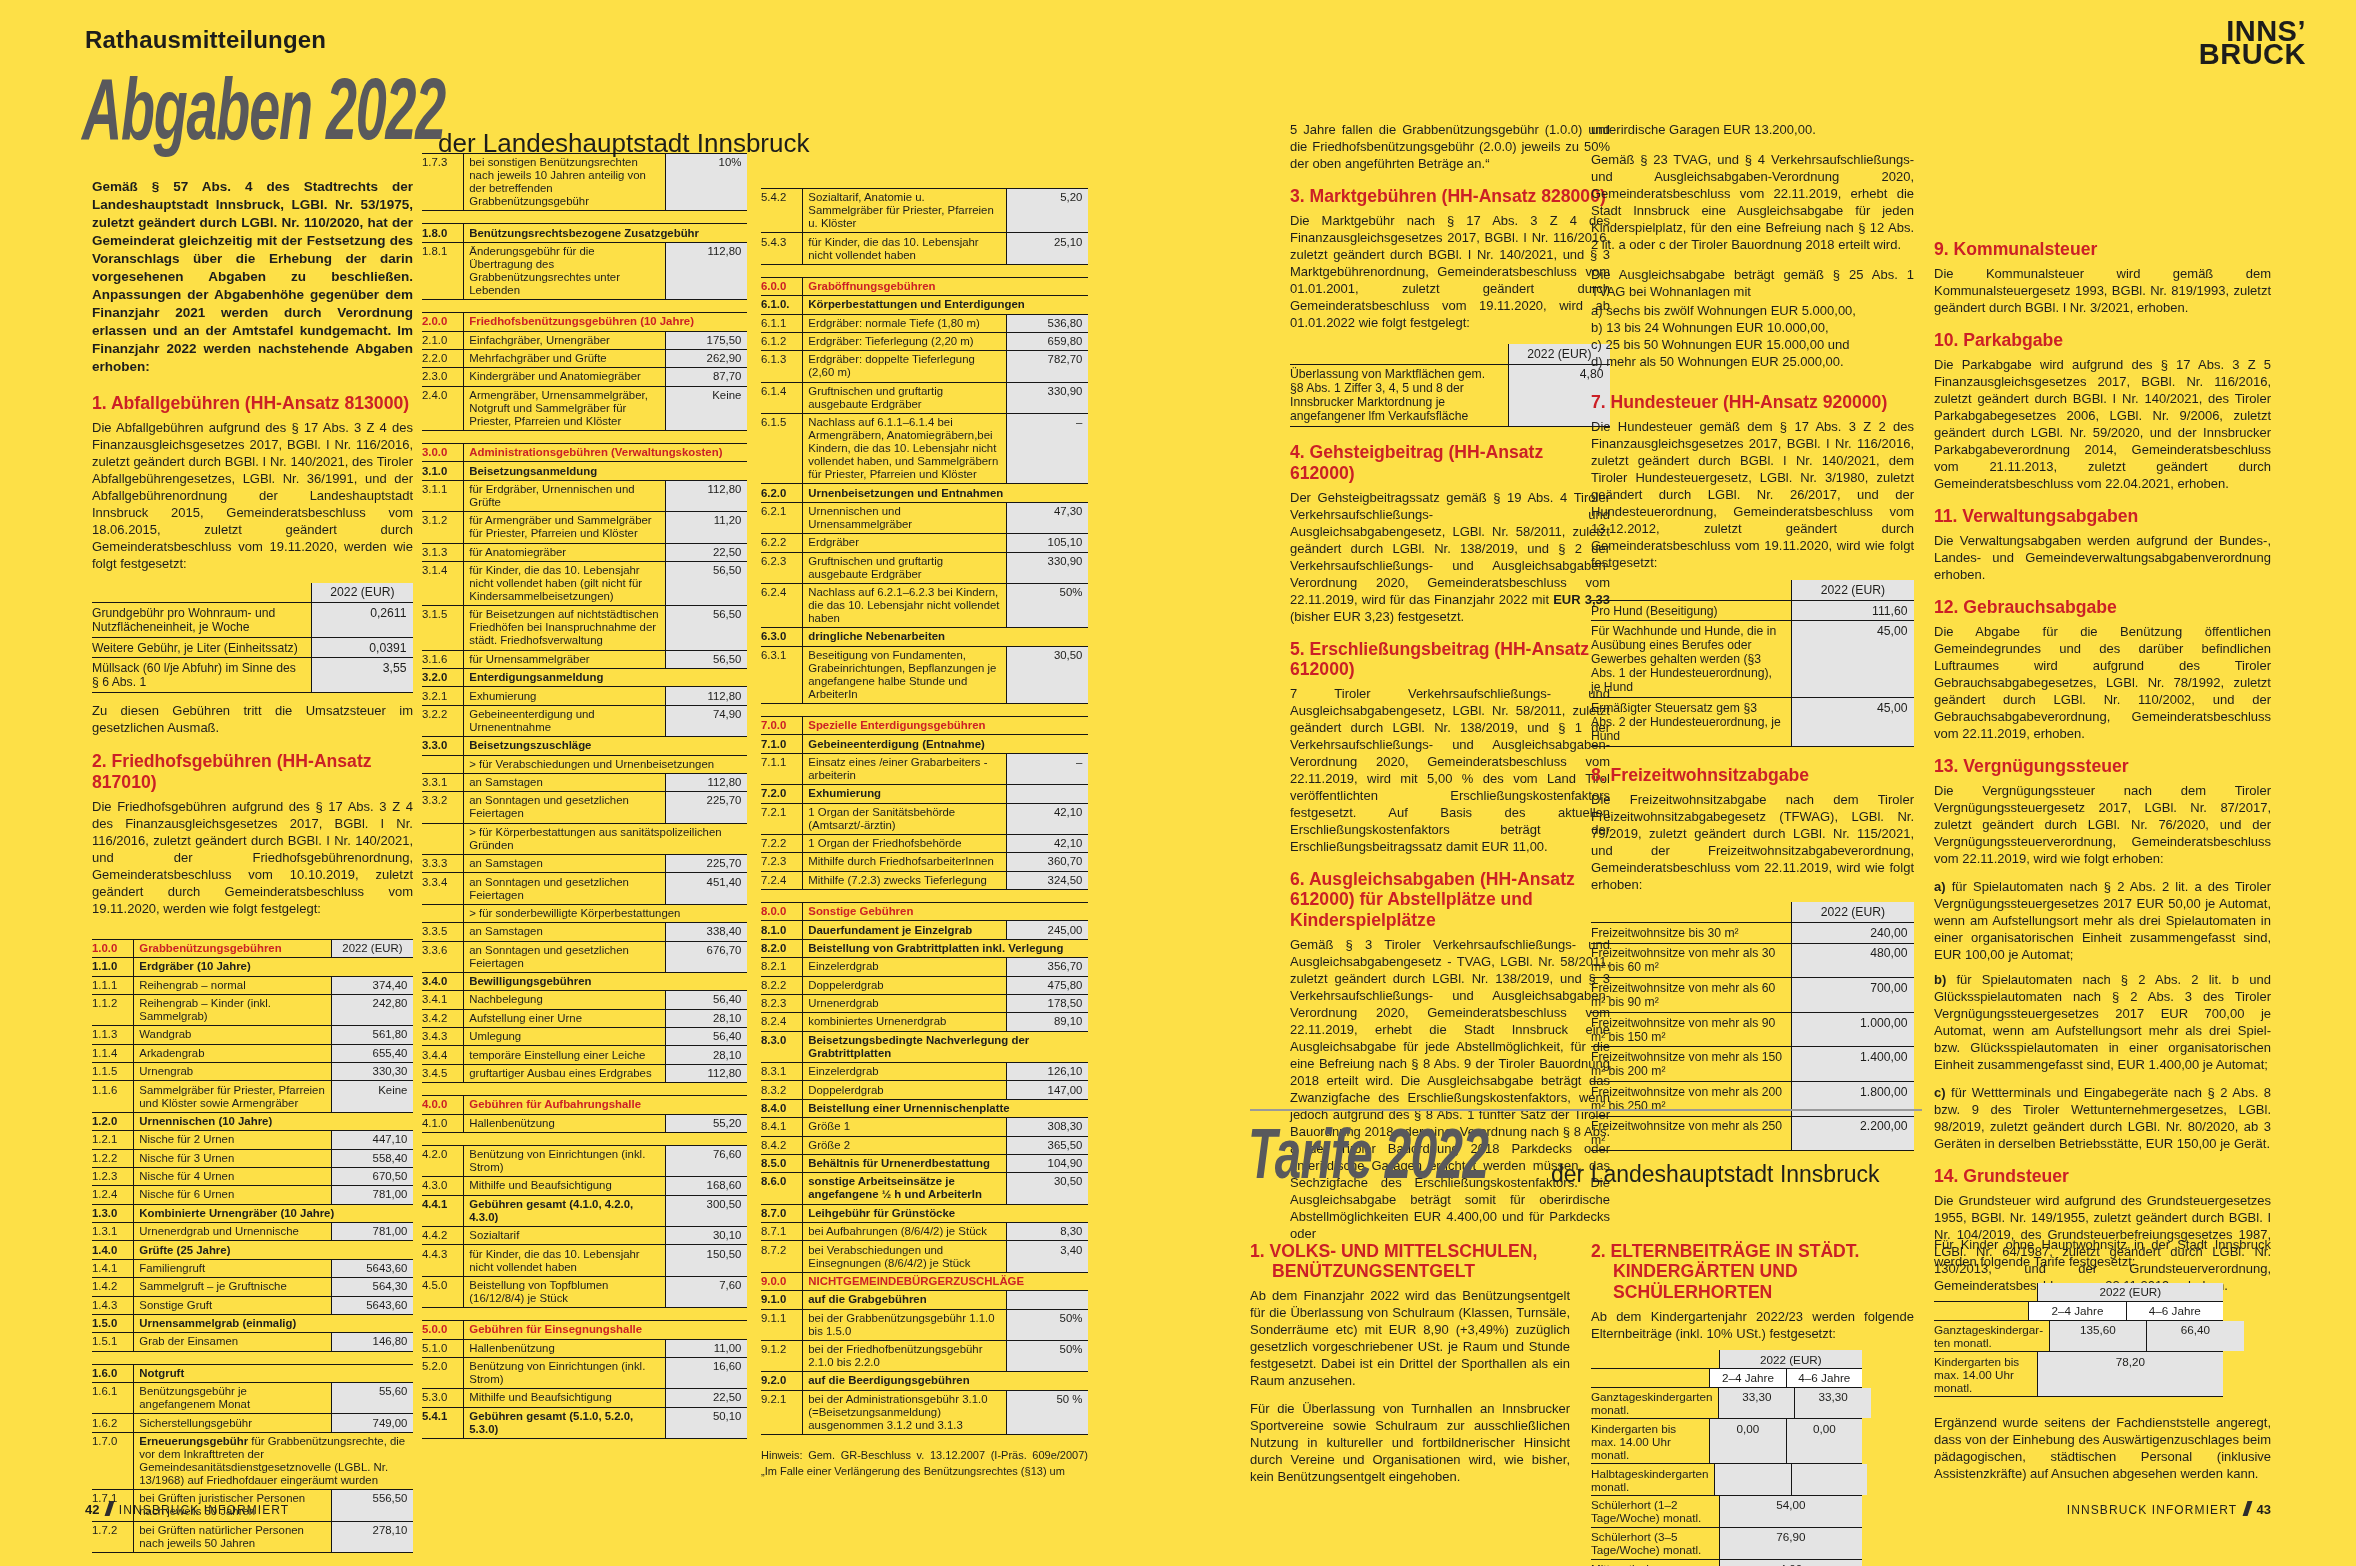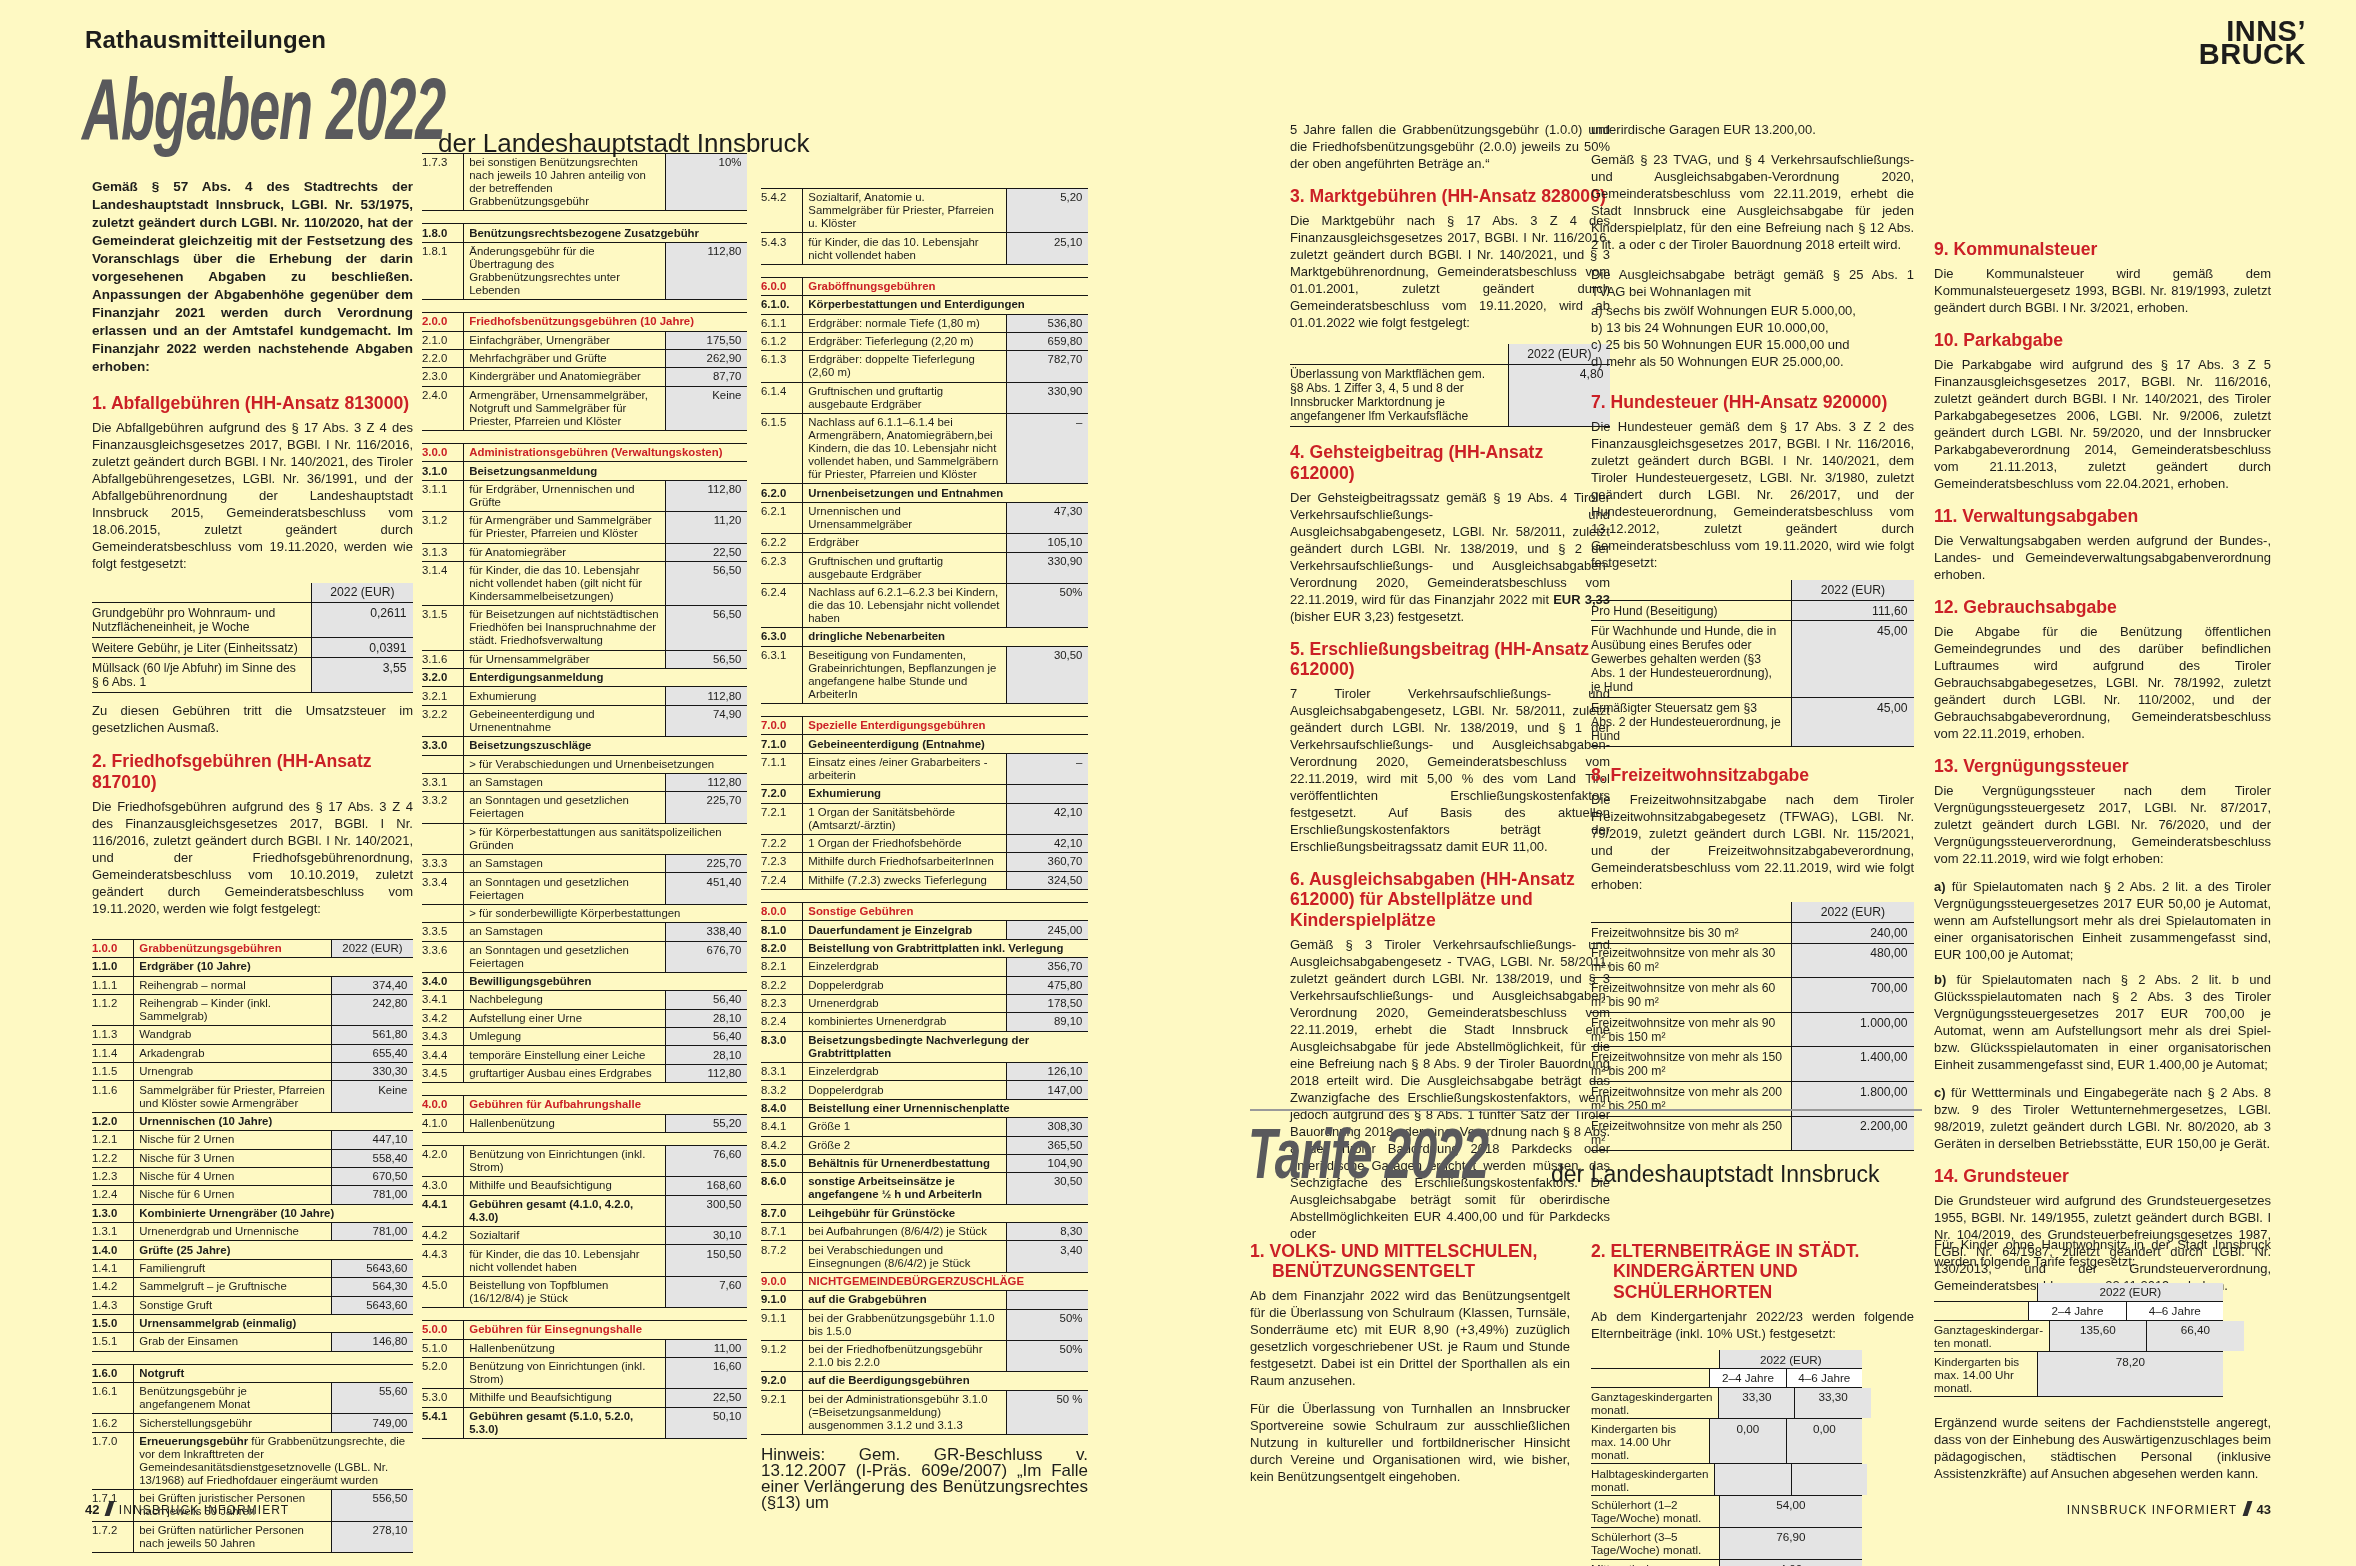--- a/index.html
+++ b/index.html
@@ -1,31 +1,31 @@
 <!DOCTYPE html>
 <html lang="de" style="font-size:15px"><head>
 <meta charset="utf-8">
 <style>
   html,body{margin:0;padding:0;background:#ffffff;}
-  #page{position:relative;width:2356px;height:1567px;background:#fef9c3;overflow:hidden;
+  #page{position:relative;width:2356px;height:1567px;background:#fde047;overflow:hidden;
         font-family:"Liberation Sans","DejaVu Sans",sans-serif;color:#1d1d1b;}
   .abs{position:absolute;}
   
   #kicker{left:85px;top:26px;font-size:24px;font-weight:bold;letter-spacing:0.2px;}
   #logo{right:50px;top:20.4px;text-align:right;font-weight:800;font-size:29px;line-height:23px;letter-spacing:0.5px;}
   #bigtitle{left:82px;top:65px;font-size:87px;font-weight:bold;font-style:italic;color:#59595c;
             transform:scaleX(.64);transform-origin:0 0;white-space:nowrap;letter-spacing:-1.9px;line-height:1;}
   #bigtitle-suffix{left:438px;top:128px;font-size:26px;color:#1d1d1b;}
   
   .col{position:absolute;}
   .body-p{margin:0 0 8.3px;font-size:13px;line-height:17px;text-align:justify;}
   .intro-p{font-weight:bold;font-size:13.5px;line-height:18px;}
   .h-red{color:#cb2026;font-weight:bold;font-size:17.6px;line-height:20.4px;margin:14px 0 5.6px;}
   .h-red.hang{padding-left:1.25em;text-indent:-1.25em;}
-  .small-note{font-size:17px;line-height:16px;margin-top:8px;text-align:justify;}
+  .small-note{font-size:11px;line-height:16px;margin-top:8px;text-align:justify;}
   
   .ftab{font-size:11.4px;line-height:13px;}
   .fblock{border-top:1.3px solid #161616;margin-bottom:12px;}
   .frow{display:flex;align-items:stretch;border-bottom:1.3px solid #161616;}
   .fc{flex:0 0 37px;padding:2.2px 3.7px 2.2px 0;}
   .fl{flex:1 1 auto;padding:2.2px 5.6px;border-left:1.3px solid #161616;overflow-wrap:break-word;}
   .fv{flex:0 0 70px;padding:2.2px 5.6px;background:#e4e4e4;border-left:1.3px solid #161616;text-align:right;}
   .fvh{text-align:center;}
   .f-h .fc,.f-h .fl{color:#cb2026;font-weight:bold;}
   .f-b .fc,.f-b .fl{font-weight:bold;}

